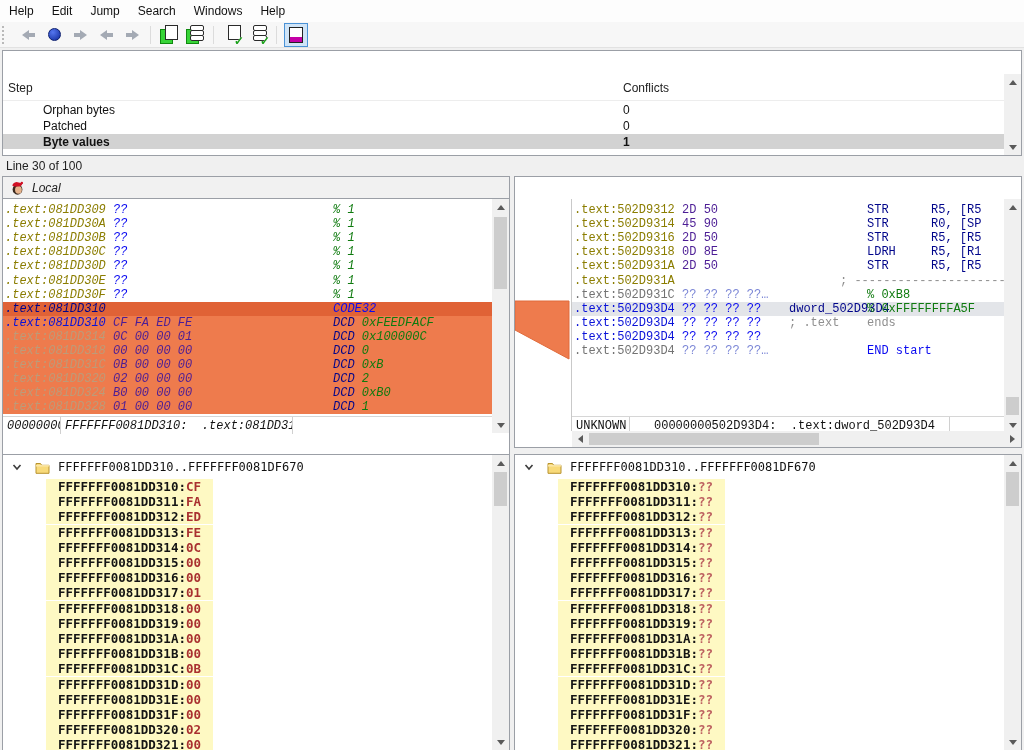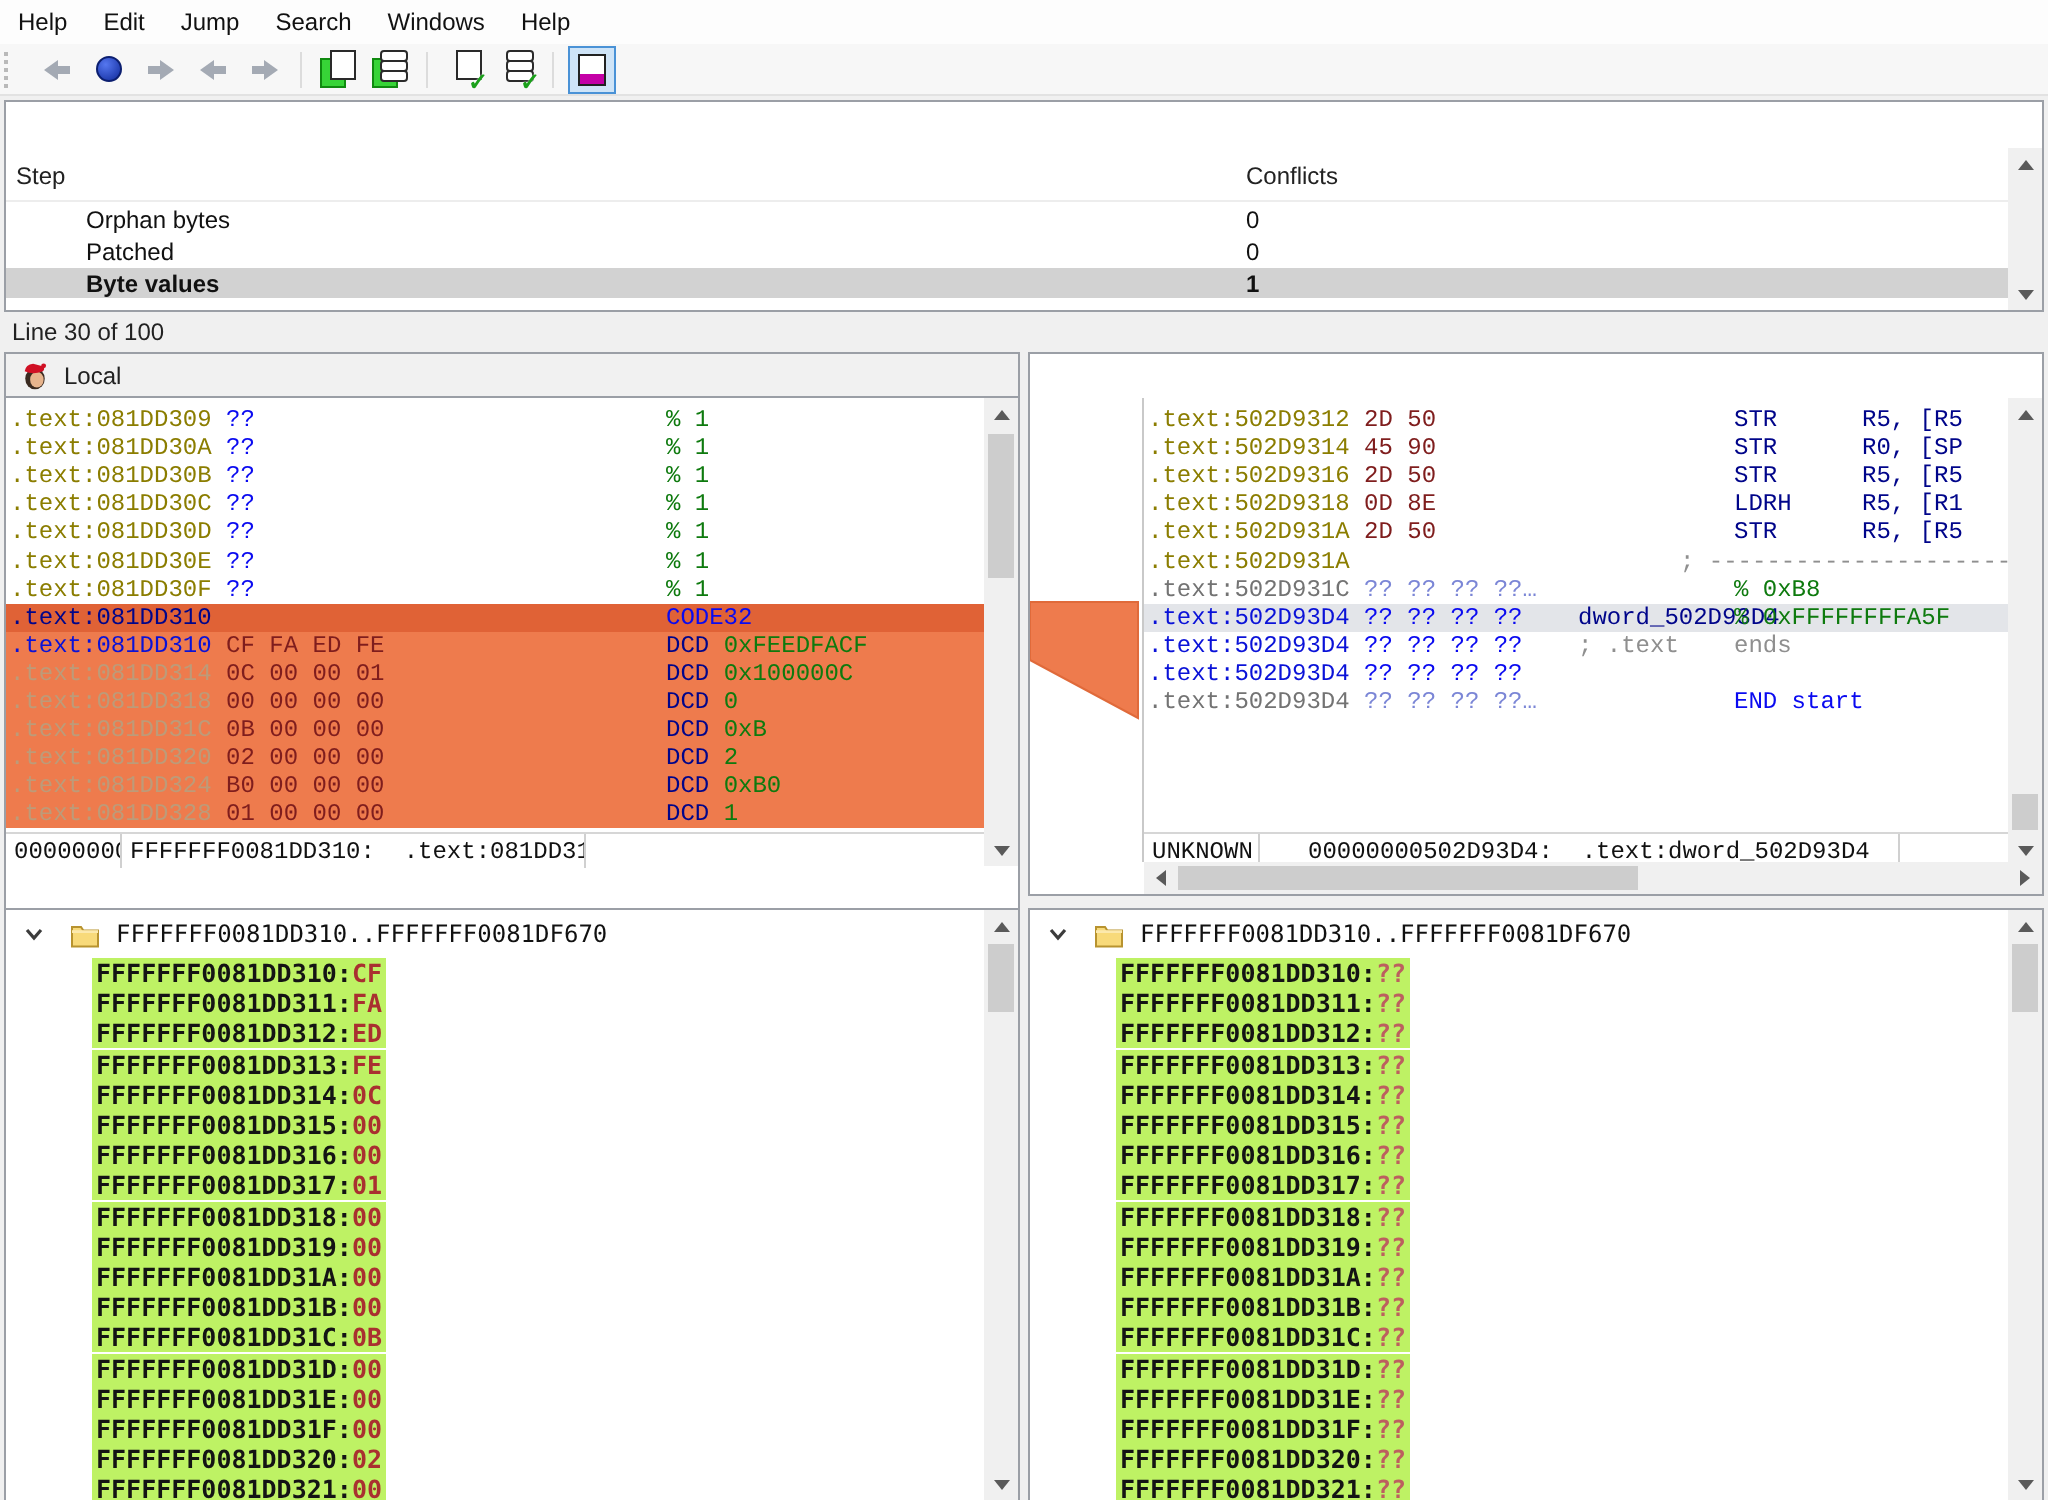--- a/index.html
+++ b/index.html
@@ -60,36 +60,36 @@
   .prow .s{position:absolute;left:40px;top:1px;}
   .prow .c{position:absolute;left:620px;top:1px;}
   .prow.sel{background:#d2d2d2;font-weight:bold;}
   
   .lst{position:absolute;overflow:hidden;background:#fff;font-family:"Liberation Mono",monospace;font-size:12px;white-space:pre;}
   .lrow{position:absolute;left:0;right:0;height:14.1px;line-height:14.1px;overflow:hidden;}
   .lcol{position:absolute;top:0;}
   .bg-blk{background:#ee7b4d;}
   .bg-cur{background:#e06236;}
   .bg-sel{background:#e3e5e9;}
-  .olive{color:#8b7d00;} .qblue{color:#0a0af0;} .bytes{color:#7f1d1d;} .navy{color:#00058a;}
+  .olive{color:#8b7d00;} .qblue{color:#0a0af0;} .bytes{color:#4c1d95;} .navy{color:#00058a;}
   .green{color:#0e7a0e;} .gray{color:#8f8f8f;} .ablue{color:#0a12d8;} .lfade{color:#bd9b79;}
   .rfade{color:#737373;} .qfade{color:#7b86d6;}
   
   .statusbar{position:absolute;height:17px;background:#fff;border-top:1px solid #d6d6d6;display:flex;
              font-family:"Liberation Mono",monospace;font-size:12px;white-space:pre;align-items:center;}
   .statusbar .cell{height:100%;display:flex;align-items:center;padding:0 4px;border-right:1px solid #d0d0d0;box-sizing:border-box;overflow:hidden;}
   
   #gutter{position:absolute;left:0;top:22px;width:56px;bottom:16px;background:#fff;border-right:1px solid #c9c9c9;}
   
   .treehdr{position:absolute;left:0;top:3px;height:18px;display:flex;align-items:center;}
   .chev{margin-left:9px;width:10px;height:10px;}
   .fold{margin-left:13px;}
   .treehdr .label{margin-left:8px;font-family:"DejaVu Sans Mono",monospace;font-size:12px;color:#111;}
   .hxrow{position:absolute;left:43px;font-family:"DejaVu Sans Mono",monospace;font-weight:bold;font-size:12.5px;line-height:15.2px;height:15.2px;}
-  .hxrow .in{background:#bef264;padding:0 2px;white-space:pre;}
+  .hxrow .in{background:#fef9c3;padding:0 12px;white-space:pre;}
   .baddr{color:#141414;} .bval{color:#a93030;} .bq{color:#bc5f5f;}
   #linestatus{position:absolute;left:6px;top:159px;font-size:12px;color:#222;}
 </style>
 </head>
 <body>
 
 <div id="menubar" class="abs">
   <span class="menu-item">Help</span>
   <span class="menu-item">Edit</span>
   <span class="menu-item">Jump</span>
@@ -177,21 +177,21 @@
       </div>
     <div class="vsb" style="right:0;top:0;bottom:0;">
       <span class="sbbtn up" style="top:0;left:0;"></span>
       <span class="sbbtn dn" style="bottom:0;left:0;"></span>
     </div>
   </div>
 </div>
 
 <div id="linestatus">Line 30 of 100</div>
 
-<div class="win" style="left:2px;top:176px;width:508px;height:314px;">
+<div class="win" style="left:2px;top:176px;width:508px;height:314px;font-style:italic;">
   <div class="titlebar">
     <svg width="15" height="15" viewBox="0 0 16 16">
       <ellipse cx="8" cy="10" rx="5.2" ry="5.6" fill="#3a2a20"></ellipse>
         <ellipse cx="9" cy="10.5" rx="3.6" ry="4.2" fill="#e7b48d"></ellipse>
       <path d="M2.5,6 Q3,2.5 7,2 L12.6,3.4 Q13.4,5.4 11.8,6.1 Q7,8 2.5,6 Z" fill="#d01024"></path>
         <circle cx="12.6" cy="3.1" r="1.3" fill="#d01024"></circle>
     </svg>
     <span class="t">Local</span>
   </div>
   <div class="lst" id="local-lst" style="left:0;top:22px;width:489px;height:217px;"><div class="lrow" style="top: 4px;"><span class="lcol" style="left: 2px;"><span class="olive">.text:081DD309 </span><span class="qblue">??</span></span><span class="lcol" style="left: 330px;"><span class="green">% 1</span></span></div><div class="lrow" style="top: 18.1px;"><span class="lcol" style="left: 2px;"><span class="olive">.text:081DD30A </span><span class="qblue">??</span></span><span class="lcol" style="left: 330px;"><span class="green">% 1</span></span></div><div class="lrow" style="top: 32.2px;"><span class="lcol" style="left: 2px;"><span class="olive">.text:081DD30B </span><span class="qblue">??</span></span><span class="lcol" style="left: 330px;"><span class="green">% 1</span></span></div><div class="lrow" style="top: 46.3px;"><span class="lcol" style="left: 2px;"><span class="olive">.text:081DD30C </span><span class="qblue">??</span></span><span class="lcol" style="left: 330px;"><span class="green">% 1</span></span></div><div class="lrow" style="top: 60.4px;"><span class="lcol" style="left: 2px;"><span class="olive">.text:081DD30D </span><span class="qblue">??</span></span><span class="lcol" style="left: 330px;"><span class="green">% 1</span></span></div><div class="lrow" style="top: 74.5px;"><span class="lcol" style="left: 2px;"><span class="olive">.text:081DD30E </span><span class="qblue">??</span></span><span class="lcol" style="left: 330px;"><span class="green">% 1</span></span></div><div class="lrow" style="top: 88.6px;"><span class="lcol" style="left: 2px;"><span class="olive">.text:081DD30F </span><span class="qblue">??</span></span><span class="lcol" style="left: 330px;"><span class="green">% 1</span></span></div><div class="lrow bg-cur" style="top: 102.7px;"><span class="lcol" style="left: 2px;"><span class="navy">.text:081DD310</span></span><span class="lcol" style="left: 330px;"><span class="qblue">CODE32</span></span></div><div class="lrow bg-blk" style="top: 116.8px;"><span class="lcol" style="left: 2px;"><span class="ablue">.text:081DD310 </span><span class="bytes">CF FA ED FE</span></span><span class="lcol" style="left: 330px;"><span class="navy">DCD </span><span class="green">0xFEEDFACF</span></span></div><div class="lrow bg-blk" style="top: 130.9px;"><span class="lcol" style="left: 2px;"><span class="lfade">.text:081DD314 </span><span class="bytes">0C 00 00 01</span></span><span class="lcol" style="left: 330px;"><span class="navy">DCD </span><span class="green">0x100000C</span></span></div><div class="lrow bg-blk" style="top: 145px;"><span class="lcol" style="left: 2px;"><span class="lfade">.text:081DD318 </span><span class="bytes">00 00 00 00</span></span><span class="lcol" style="left: 330px;"><span class="navy">DCD </span><span class="green">0</span></span></div><div class="lrow bg-blk" style="top: 159.1px;"><span class="lcol" style="left: 2px;"><span class="lfade">.text:081DD31C </span><span class="bytes">0B 00 00 00</span></span><span class="lcol" style="left: 330px;"><span class="navy">DCD </span><span class="green">0xB</span></span></div><div class="lrow bg-blk" style="top: 173.2px;"><span class="lcol" style="left: 2px;"><span class="lfade">.text:081DD320 </span><span class="bytes">02 00 00 00</span></span><span class="lcol" style="left: 330px;"><span class="navy">DCD </span><span class="green">2</span></span></div><div class="lrow bg-blk" style="top: 187.3px;"><span class="lcol" style="left: 2px;"><span class="lfade">.text:081DD324 </span><span class="bytes">B0 00 00 00</span></span><span class="lcol" style="left: 330px;"><span class="navy">DCD </span><span class="green">0xB0</span></span></div><div class="lrow bg-blk" style="top: 201.4px;"><span class="lcol" style="left: 2px;"><span class="lfade">.text:081DD328 </span><span class="bytes">01 00 00 00</span></span><span class="lcol" style="left: 330px;"><span class="navy">DCD </span><span class="green">1</span></span></div></div>

